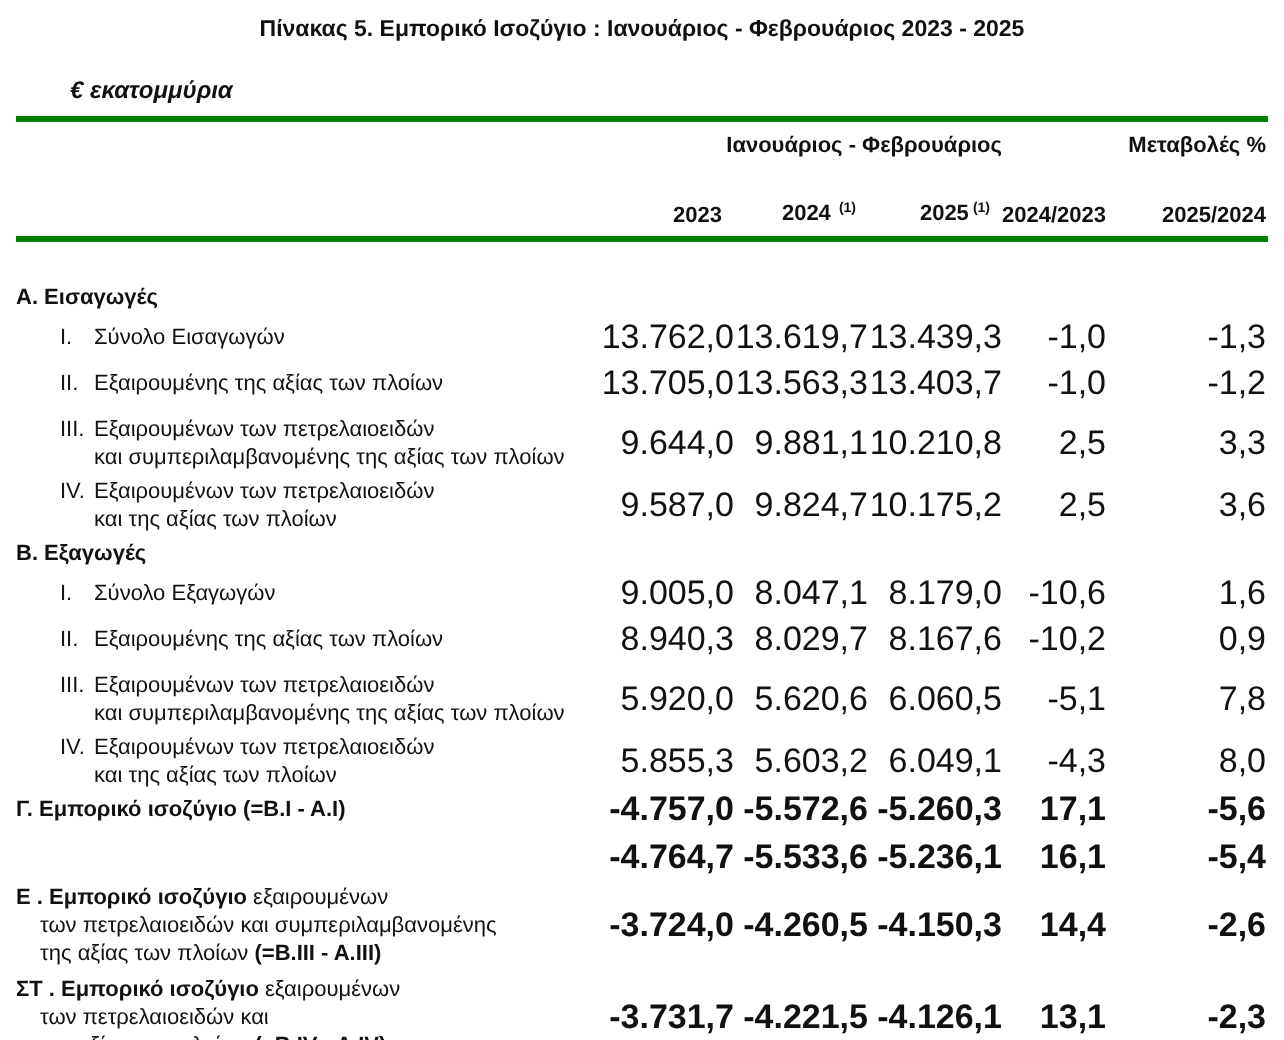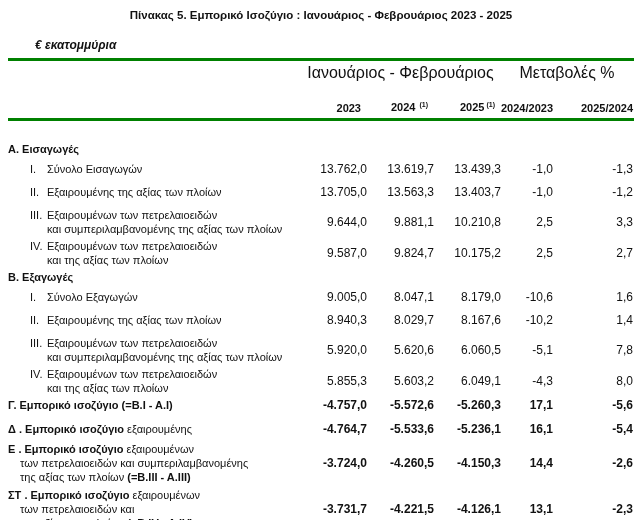--- a/index.html
+++ b/index.html
@@ -11,32 +11,32 @@
   .page{position:relative;width:642px;height:376px;}
   .title{padding-top:8px;text-align:center;font-size:11.5px;font-weight:bold;line-height:14px;}
   .unit{margin:17px 0 0 35px;font-size:12px;font-weight:bold;font-style:italic;line-height:12px;}
   .table{margin:7px 8px 0 8px;width:626px;}
   .rule{height:3px;background:#008000;}
   .grid{display:grid;grid-template-columns:292px 67px 67px 67px 52px 80px;align-items:center;}
   
   .thead{padding:2px 0 0 0;}
   .hrow1{padding-top:3px;}
   .hrow2{margin-top:20px;padding-bottom:2px;}
-  .hgroup{font-weight:normal;font-size:16px;text-align:center;line-height:14px;white-space:nowrap;}
+  .hgroup{font-weight:bold;font-size:11px;text-align:right;line-height:14px;white-space:nowrap;}
   .g-period{grid-column:2/5;}
   .g-changes{grid-column:5/7;}
   .hy{font-weight:bold;font-size:11px;text-align:right;padding-right:6px;line-height:14px;white-space:nowrap;}
   .hc{font-weight:bold;font-size:11px;text-align:right;line-height:14px;white-space:nowrap;}
   .sup{font-size:7px;font-weight:bold;position:relative;top:-4px;margin-left:2px;}
   
   .tbody{padding:21px 0 6px 0;}
   .sec-hdr{font-weight:bold;font-size:11px;line-height:14px;margin-bottom:6px;}
   .lbl{display:flex;align-items:flex-start;padding-left:22px;font-size:11px;line-height:14px;}
   .num{flex:none;width:17px;}
-  .v{text-align:right;font-size:12px;line-height:14px;}
+  .v{text-align:right;font-size:17px;line-height:14px;}
   .row-1{margin-bottom:9px;}
   .row-2{margin-bottom:3px;}
   .sum .v{font-weight:bold;}
   .sum .slbl{font-size:11px;line-height:14px;}
   .sum .b{font-weight:bold;}
   .sum .cont{padding-left:12px;}
   .row-g{margin:2px 0 10px 0;}
   .row-d{margin-bottom:6px;}
   .row-e{margin-bottom:4px;}
   .row-st{margin-bottom:0;}
@@ -118,21 +118,21 @@
             <span class="num">IV.</span>
             <span>
               <div>Εξαιρουμένων των πετρελαιοειδών</div>
               <div>και  της αξίας των πλοίων</div>
             </span>
           </div>
         <div class="v">9.587,0</div>
         <div class="v">9.824,7</div>
         <div class="v">10.175,2</div>
         <div class="v">2,5</div>
-        <div class="v">2,7</div>
+        <div class="v">3,6</div>
       </div>
 
       <div class="sec-hdr">Β. Εξαγωγές</div>
 
       <div class="grid row-1">
         <div class="lbl">
             <span class="num">I.</span>
             <span>Σύνολο Εξαγωγών</span>
           </div>
         <div class="v">9.005,0</div>
@@ -144,21 +144,21 @@
 
       <div class="grid row-1">
         <div class="lbl">
             <span class="num">II.</span>
             <span>Εξαιρουμένης  της αξίας των πλοίων</span>
           </div>
         <div class="v">8.940,3</div>
         <div class="v">8.029,7</div>
         <div class="v">8.167,6</div>
         <div class="v">-10,2</div>
-        <div class="v">1,4</div>
+        <div class="v">0,9</div>
       </div>
 
       <div class="grid row-2">
         <div class="lbl">
             <span class="num">III.</span>
             <span>
               <div>Εξαιρουμένων των πετρελαιοειδών</div>
               <div>και συμπεριλαμβανομένης  της αξίας των πλοίων</div>
             </span>
           </div>
@@ -188,21 +188,20 @@
         <div class="slbl"><span class="b">Γ. Εμπορικό ισοζύγιο (=B.I - A.I)</span></div>
         <div class="v">-4.757,0</div>
         <div class="v">-5.572,6</div>
         <div class="v">-5.260,3</div>
         <div class="v">17,1</div>
         <div class="v">-5,6</div>
       </div>
 
       <div class="grid sum row-d">
         <div class="slbl">
-          <div><span class="b">Δ . Εμπορικό ισοζύγιο</span><span> εξαιρουμένης</span></div>
         </div>
         <div class="v">-4.764,7</div>
         <div class="v">-5.533,6</div>
         <div class="v">-5.236,1</div>
         <div class="v">16,1</div>
         <div class="v">-5,4</div>
       </div>
 
       <div class="grid sum row-e">
         <div class="slbl">

